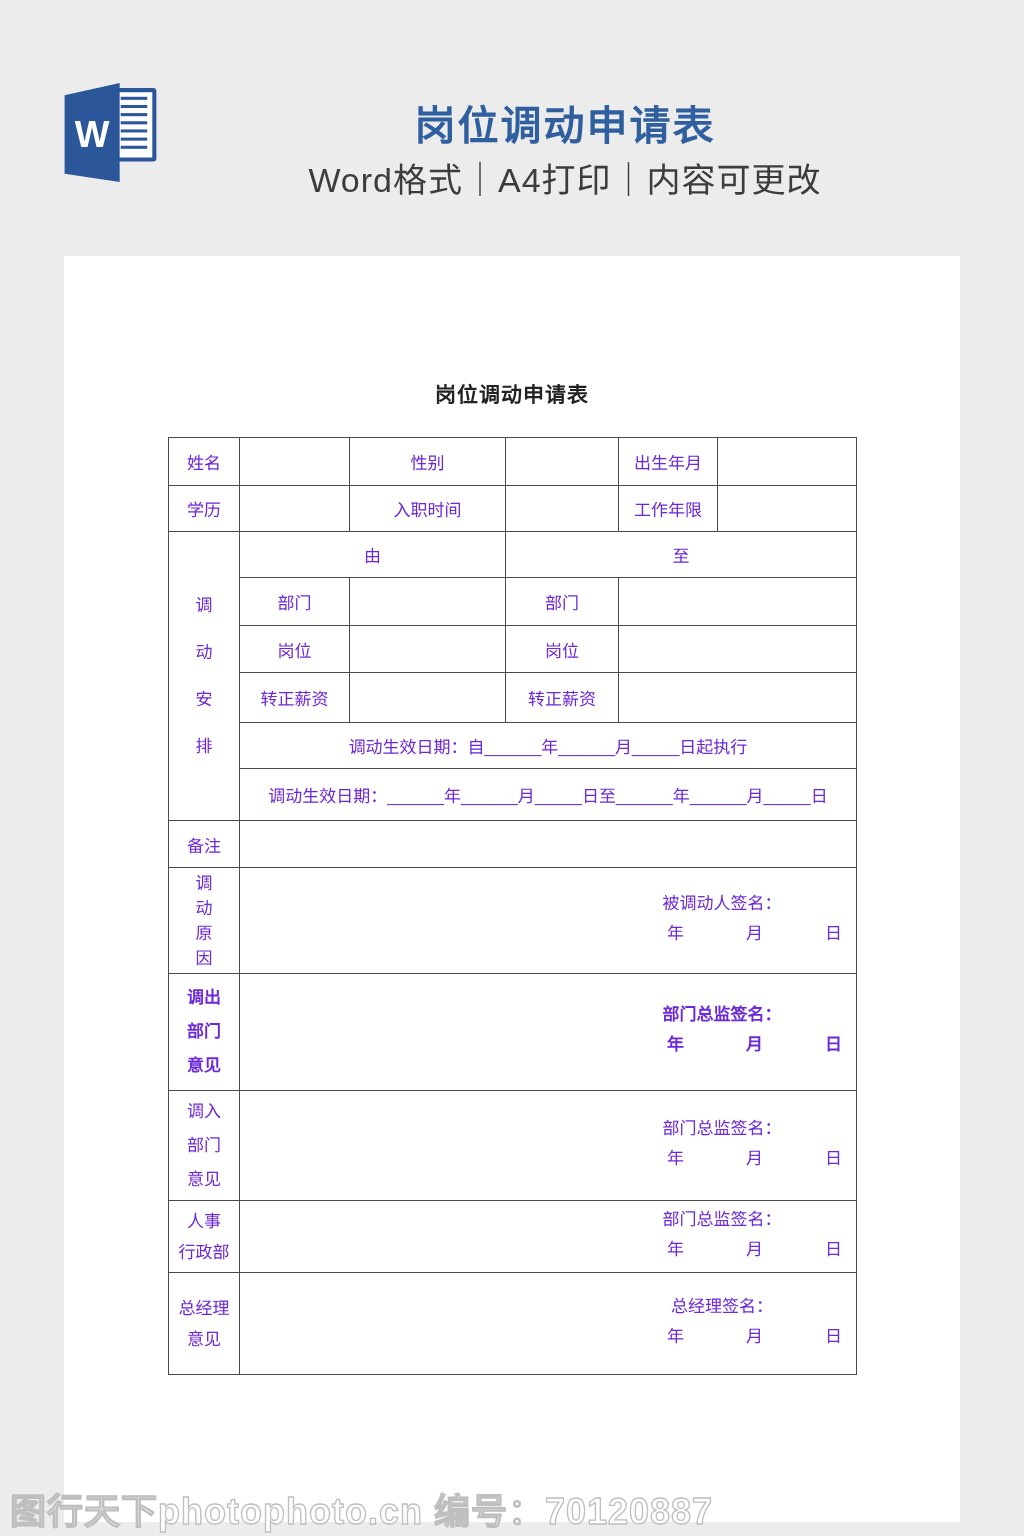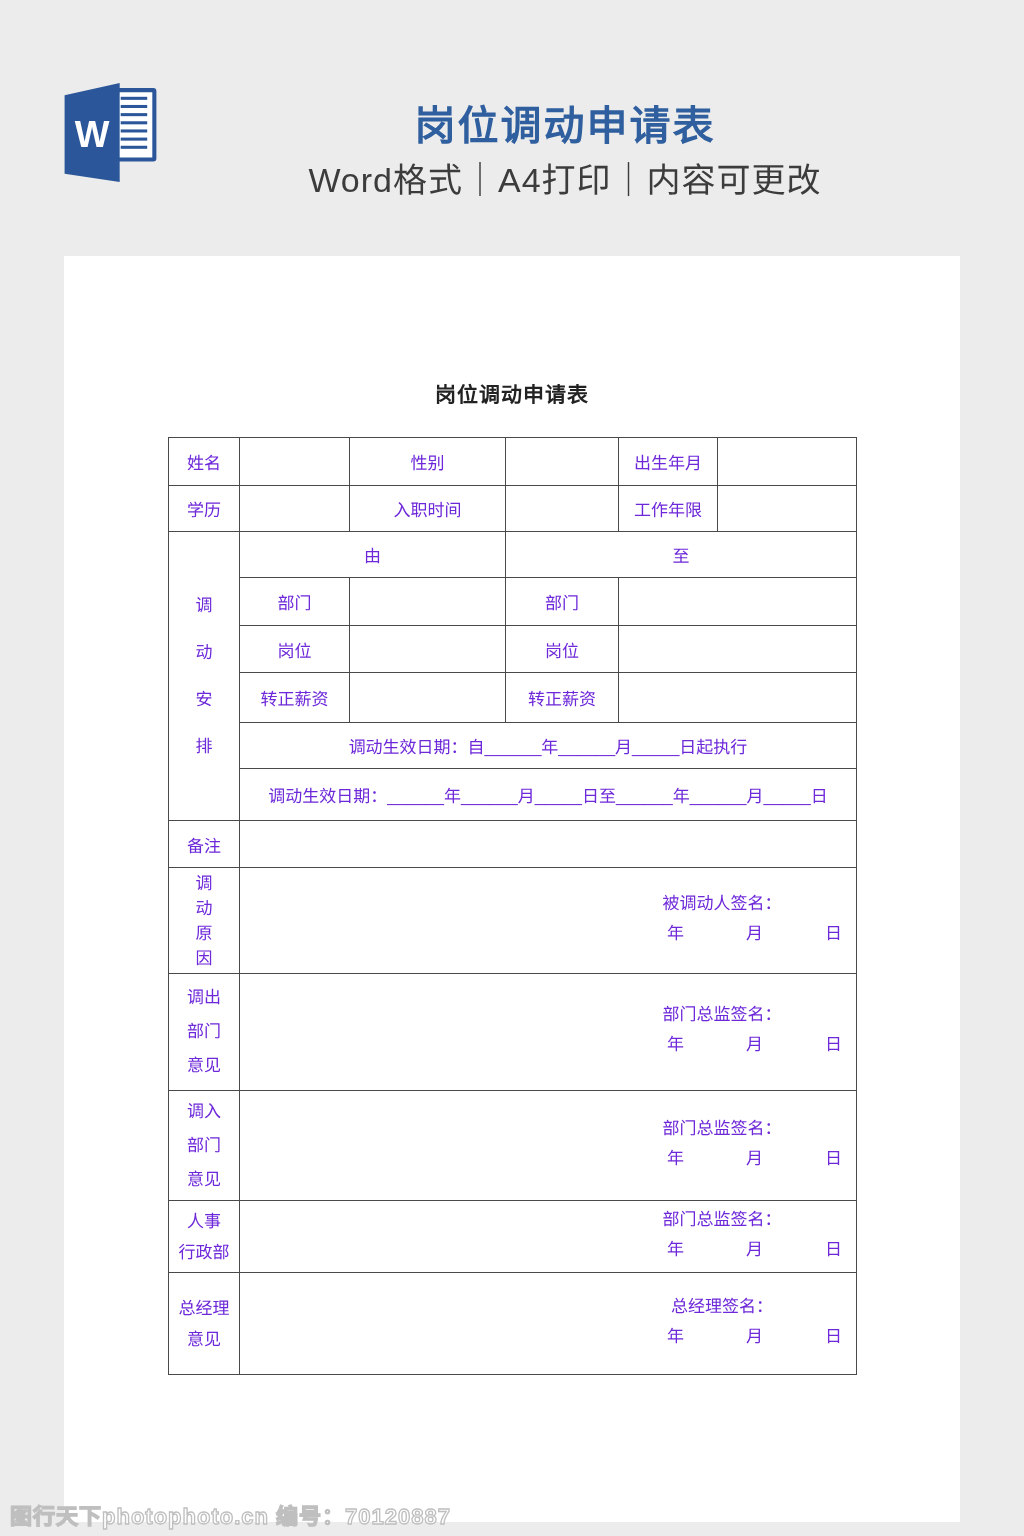--- a/index.html
+++ b/index.html
@@ -38,42 +38,41 @@
     border-collapse:collapse;table-layout:fixed;
     font-size:17px;color:#6d28d9;
   }
   table.form td{
     border:1px solid #4a4a4a;
     padding:0;text-align:center;vertical-align:middle;
     overflow:hidden;
   }
   tr.h48{height:48px;} tr.h46{height:46px;} tr.h47{height:47px;}
   tr.h50{height:50px;} tr.h52{height:52px;} tr.h106{height:106px;}
-  tr.h117{height:117px;} tr.h110{height:110px;} tr.h83{height:72px;}
+  tr.h117{height:117px;font-weight:bold;} tr.h110{height:110px;} tr.h83{height:72px;}
   tr.h102{height:102px;padding-left:16px;}
   td.leftline{text-align:left;padding-left:12px;}
   td.vlabel{white-space:pre-line;line-height:47px;}
   td.vlabel-sm{white-space:pre-line;line-height:25px;}
   td.vlabel-md{white-space:pre-line;line-height:34px;}
   td.vlabel-md2{white-space:pre-line;line-height:31px;}
   td.opinion{vertical-align:bottom;text-align:left;}
   .sign-line{padding-left:348px;margin-bottom:5px;}
   .date-line{
     display:flex;justify-content:flex-end;gap:62px;
     padding:0 14px 9px 0;
   }
   
   .watermark{
     position:absolute;left:10px;top:1482px;
-    font-size:22px;font-weight:bold;letter-spacing:1px;
+    font-size:36px;font-weight:bold;letter-spacing:1px;
     color:#ffffff;
     -webkit-text-stroke:1.3px #bfbfbf;
     text-shadow:0 0 1px #cccccc;
     white-space:nowrap;
-    margin-top:16px;
   }
 </style>
 </head>
 <body>
 
 <div class="site-header">
   <div class="word-icon">
     <svg width="98" height="102" viewBox="0 0 95 100" xmlns="http://www.w3.org/2000/svg">
       <rect x="50" y="8" width="40" height="68" fill="#ffffff" stroke="#2b579a" stroke-width="4" rx="1"></rect>
       <g stroke="#2b579a" stroke-width="3">

